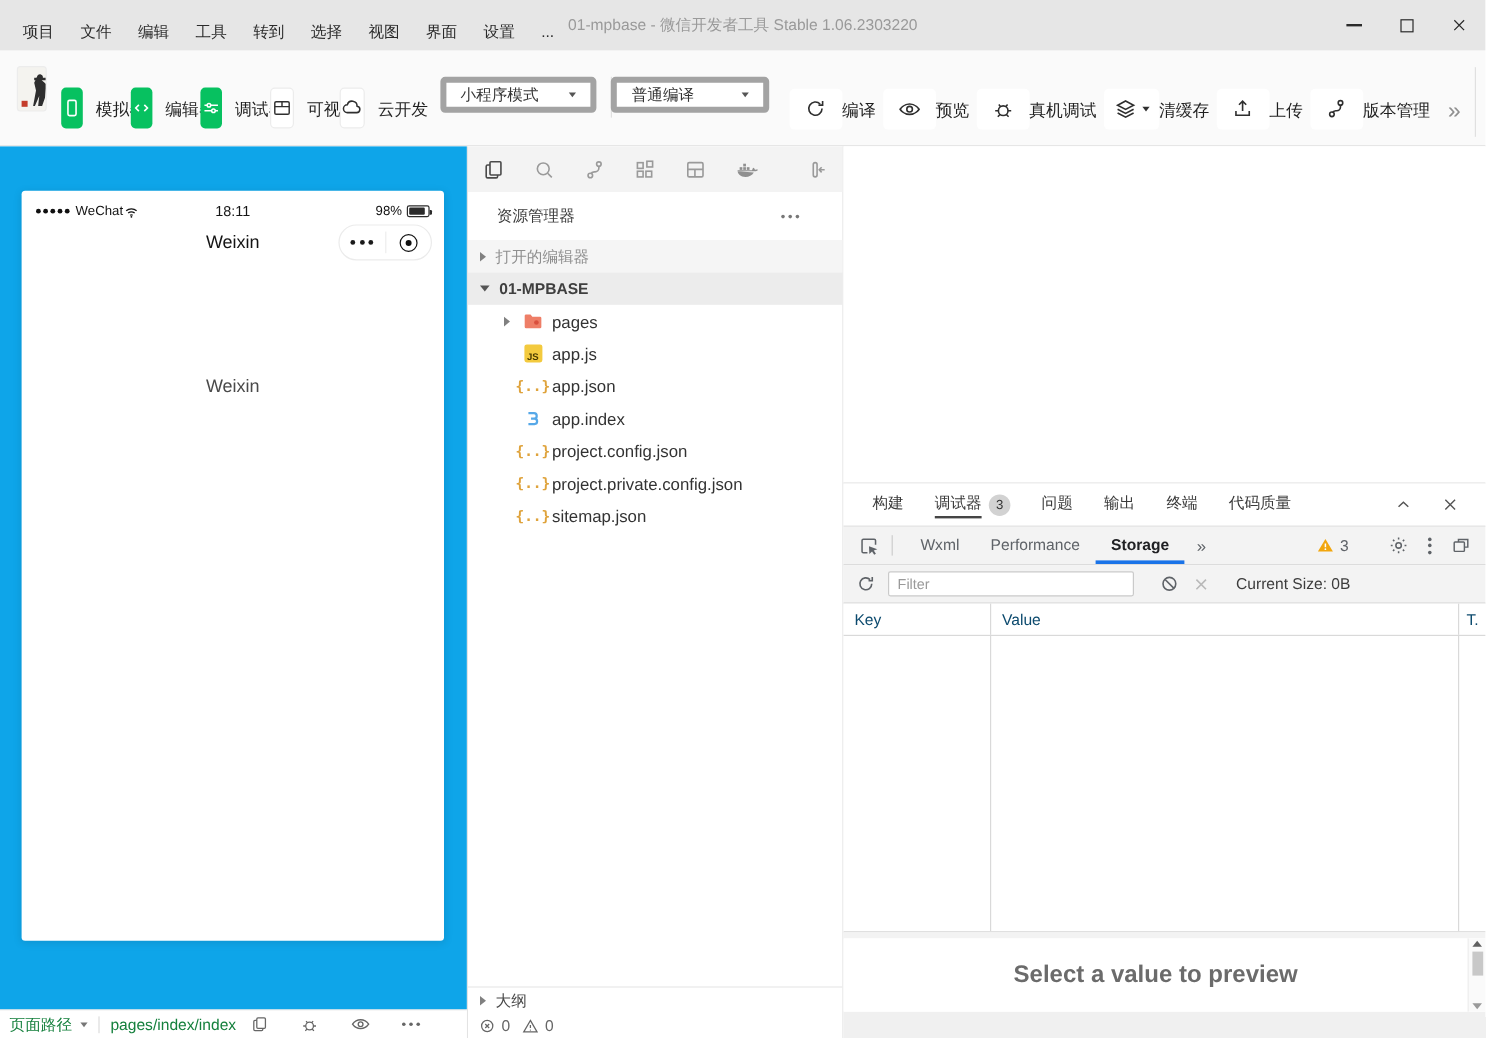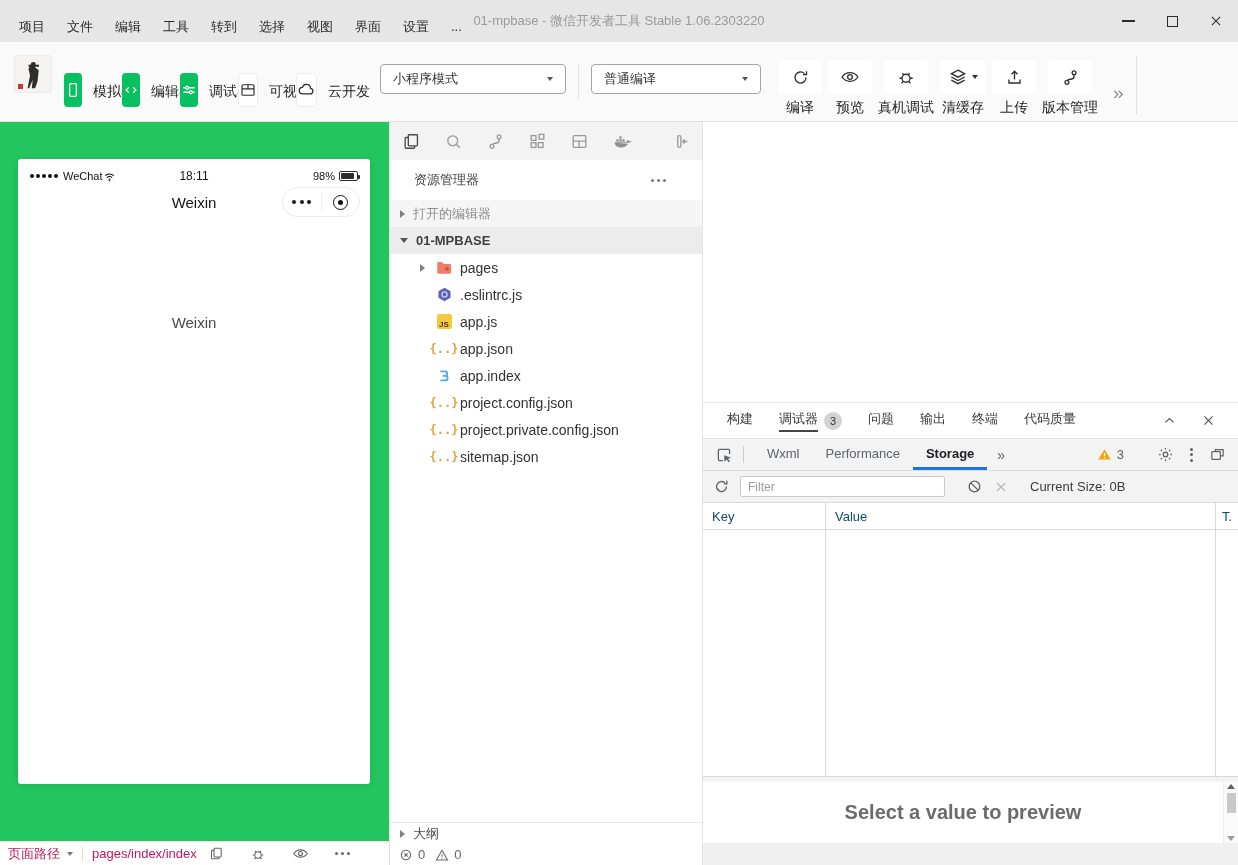--- a/index.html
+++ b/index.html
@@ -20,41 +20,41 @@
   
   .toolbar { flex:0 0 80px; background:#fafafa; border-bottom:1px solid #e2e2e2; display:flex; padding:0 8px; }
   .avatar { width:38px; height:38px; border-radius:3px; margin:13px 12px 0 6px; background:#f4f3ef;
             position:relative; overflow:hidden; border:1px solid #ececec; }
   .avatar .seal { position:absolute; left:3px; bottom:3px; width:5px; height:5px; background:#c43c2a; }
   .tool-btn { width:58px; display:flex; align-items:center; margin-top:16px;gap:11px; }
   .btn-face { width:50px; height:34px; border-radius:4px; display:flex; align-items:center; justify-content:center; }
   .btn-face.green { background:#07c160; color:#fff; }
   .btn-face.white { background:#fff; border:1px solid #ececec; color:#2f2f2f; }
   .tool-btn .lbl { margin-top:5px; font-size:14px; color:#1f1f1f; white-space:nowrap; }
-  .select { height:30px; margin-top:22px; background:#fff; border:1px solid #a3a3a3; border-radius:4px;
+  .select { height:30px; margin-top:22px; background:#fff; border:5px solid #a3a3a3; border-radius:4px;
             display:flex; align-items:center; justify-content:space-between; padding:0 12px; color:#333; }
   .select.mode { width:186px; margin-left:26px; }
-  .select.compile { width:170px; margin-left:12px; }
+  .select.compile { width:188px; }
   .vdiv { width:1px; height:34px; background:#e0e0e0; margin-top:22px; margin-left:12px; }
   .vdiv.tall { height:58px; margin-top:14px; }
-  .action-btn { display:flex; flex-direction:column; align-items:center; margin-top:18px; padding:0 3px; }
+  .action-btn { display:flex; align-items:center; margin-top:18px; padding:0 3px; }
   .action-face { min-width:44px; height:34px; background:#fff; border-radius:4px; display:flex;
                  align-items:center; justify-content:center; color:#2f2f2f; gap:3px; padding:0 8px; }
   .action-btn .lbl { margin-top:5px; font-size:14px; color:#1f1f1f; white-space:nowrap; }
   .actions { display:flex; margin-left:14px; }
   .overflow-chevron { color:#8f8f8f; font-size:19px; margin:40px 0 0 12px; }
 
   
   .main { flex:1; display:flex; min-height:0; }
 
   
   .sim-col { flex:0 0 390px; width:390px; border-right:1px solid #e3e3e3; display:flex; flex-direction:column; background:#fff; }
   .sim-toolbar { flex:0 0 38px; border-bottom:1px solid #ececec; display:flex; align-items:center; padding:0 14px; color:#4a4a4a; }
   .sim-sep { width:1px; height:16px; background:#e2e2e2; margin:0 13px; }
-  .sim-canvas { flex:1; background:#22c55e; position:relative; }
+  .sim-canvas { flex:1; background:#0ea5e9; position:relative; }
   .phone { position:absolute; left:18px; top:37px; width:352px; height:625px; background:#fff;
            border-radius:3px; box-shadow:0 1px 7px rgba(0,0,0,.10); }
   .phone-status { height:24px; display:flex; align-items:center; padding:10px 12px 0; position:relative; }
   .sig { display:flex; gap:2px; margin-right:5px; }
   .sig i { width:4px; height:4px; border-radius:50%; background:#111; }
   .carrier { font-size:11px; color:#111; }
   .p-time { position:absolute; left:0; right:0; text-align:center; font-size:12px; color:#161616; }
   .p-batt { margin-left:auto; display:flex; align-items:center; gap:4px; font-size:11px; color:#111; z-index:1; }
   .batt { width:19px; height:10px; border:1px solid #2b2b2b; border-radius:2px; position:relative; }
   .batt i { position:absolute; top:1px; bottom:1px; left:1px; right:3px; background:#2b2b2b; border-radius:1px; }
@@ -64,21 +64,21 @@
   .capsule { position:absolute; right:10px; top:4px; width:78px; height:30px; border:1px solid #ebebeb;
              border-radius:16px; background:#fff; display:flex; align-items:center; }
   .capsule .half { flex:1; display:flex; align-items:center; justify-content:center; gap:3.5px; }
   .capsule .half i { width:4px; height:4px; border-radius:50%; background:#1a1a1a; }
   .capsule .divider { width:1px; height:18px; background:#ededed; }
   .ring { width:15px; height:15px; border:1.7px solid #111; border-radius:50%; position:relative; }
   .ring::after { content:""; position:absolute; left:50%; top:50%; width:5px; height:5px; margin:-2.5px 0 0 -2.5px;
                  border-radius:50%; background:#111; }
   .phone-bodytext { position:absolute; top:155px; left:0; right:0; text-align:center; font-size:15px; color:#4a4a4a; }
   .statusbar-left { flex:0 0 24px; border-top:1px solid #e8e8e8; display:flex; align-items:center;
-                    padding:0 8px; background:#fff; color:#be185d; font-size:13px; }
+                    padding:0 8px; background:#fff; color:#15803d; font-size:13px; }
   .sb-sep { width:1px; height:14px; background:#dcdcdc; margin:0 9px; }
 
   
   .explorer-col { flex:0 0 313px; width:313px; border-right:1px solid #e3e3e3; display:flex; flex-direction:column; background:#fff; }
   .explorer-toolbar { flex:0 0 38px; background:#f3f3f3; display:flex; align-items:center; padding:0 12px; gap:23px; color:#9a9a9a; }
   .explorer-toolbar .active-ico { color:#4a4a4a; }
   .explorer-toolbar .collapse { margin-left:auto; }
   .explorer-header { flex:0 0 40px; display:flex; align-items:center; padding:0 36px 0 24px;
                      justify-content:space-between; color:#3c3c3c; }
   .tree-row { height:27px; display:flex; align-items:center; font-size:13px; }
@@ -467,30 +467,20 @@
           <svg class="ic" width="18" height="18" viewBox="0 0 24 24">
               <path fill="#ee7e67" d="M3 5.5A1.5 1.5 0 0 1 4.5 4h5l2 2.5h8.5A1.5 1.5 0 0 1 21.5 8v10a1.5 1.5 0 0 1-1.5 1.5H4.5A1.5 1.5 0 0 1 3 18Z"></path>
               <circle cx="16" cy="13" r="2.6" fill="#d94f3d"></circle>
             </svg>
         </span>
         <span>pages</span>
       </div>
       <div class="tree-row file-row">
         <span class="caret-slot"></span>
         <span class="f-ico">
-          <svg class="ic" width="17" height="17" viewBox="0 0 24 24">
-              <path d="M12 2.5 20.5 7.5v9L12 21.5 3.5 16.5v-9Z" fill="#5b63b7"></path>
-              <circle cx="12" cy="12" r="3.6" fill="none" stroke="#cdd3f0" stroke-width="1.8"></circle>
-            </svg>
-        </span>
-        <span>.eslintrc.js</span>
-      </div>
-      <div class="tree-row file-row">
-        <span class="caret-slot"></span>
-        <span class="f-ico">
             <span class="js-badge">JS</span>
           </span>
         <span>app.js</span>
       </div>
       <div class="tree-row file-row">
         <span class="caret-slot"></span>
         <span class="f-ico">
             <span class="json-ico">{..}</span>
           </span>
         <span>app.json</span>

